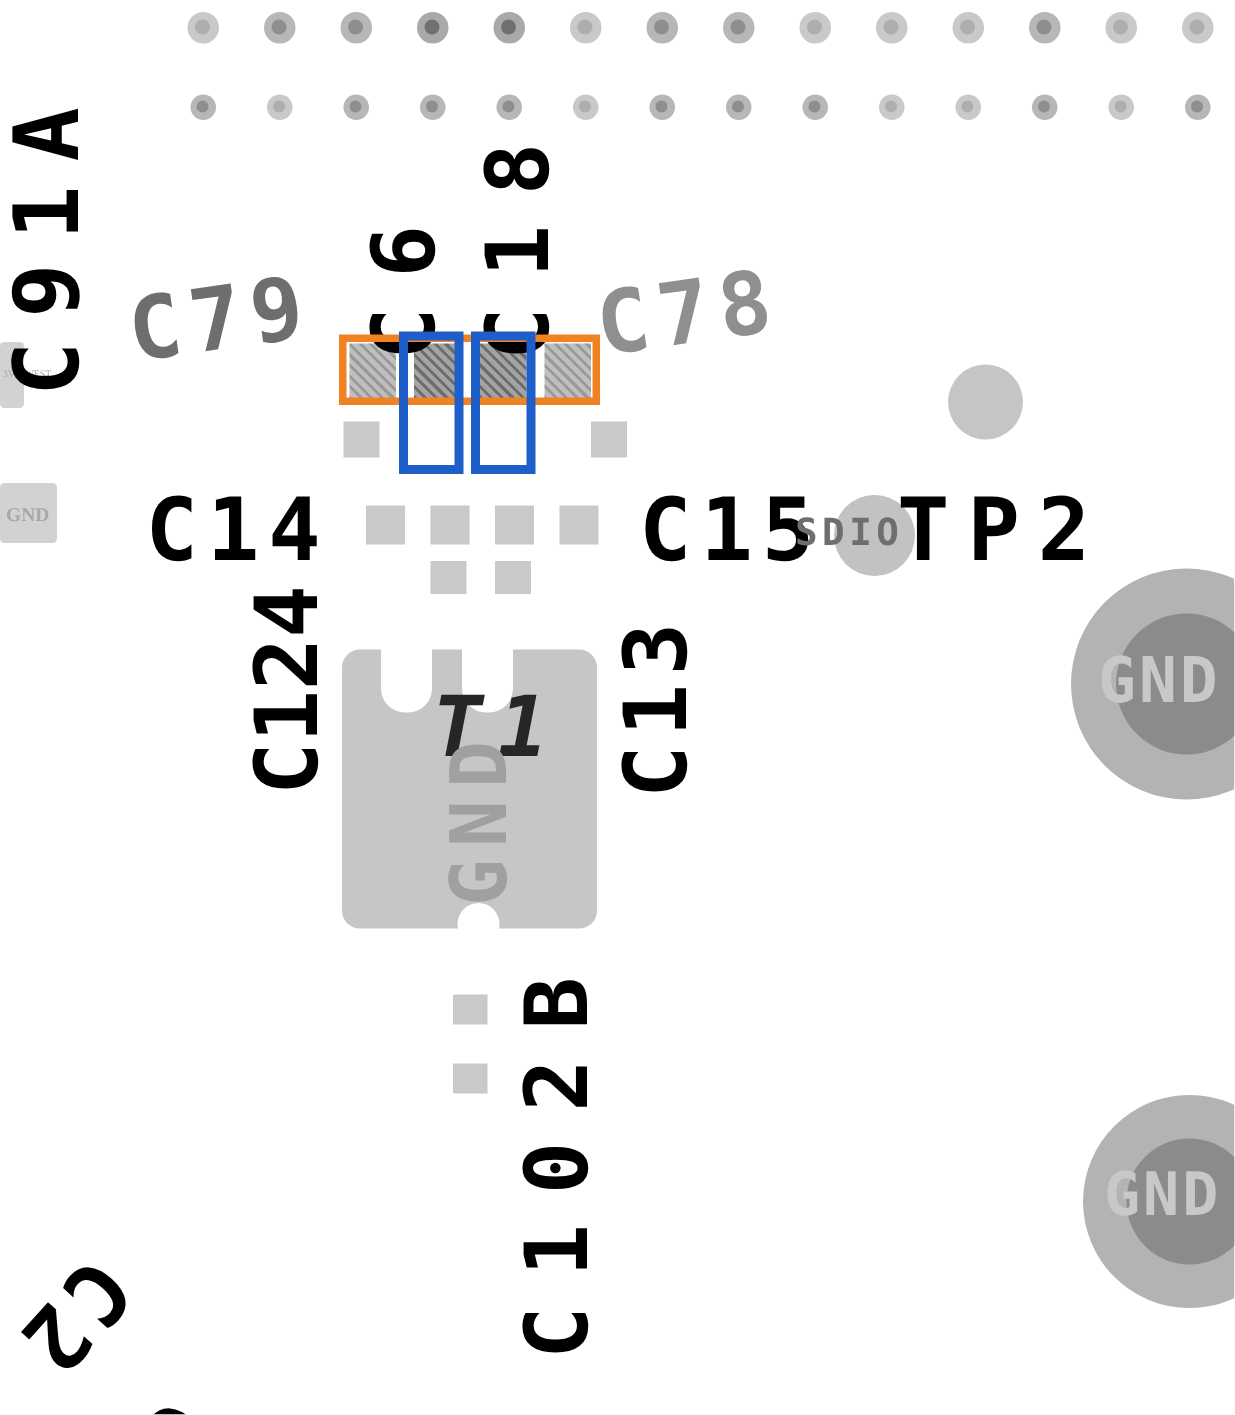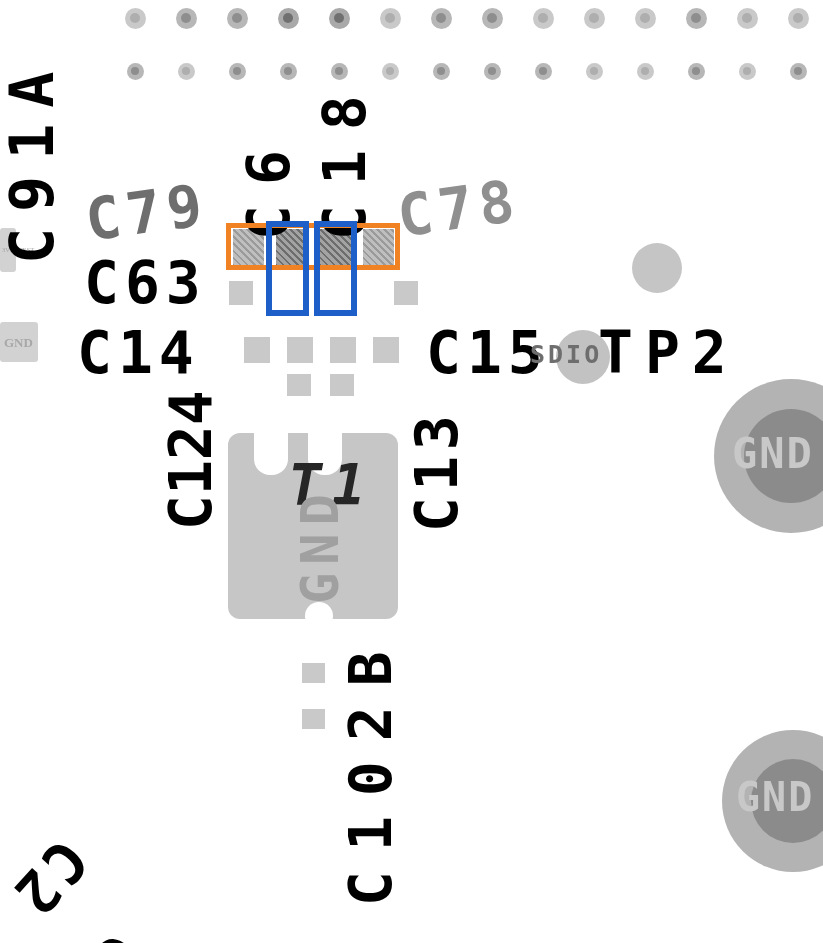--- a/index.html
+++ b/index.html
@@ -101,22 +101,21 @@
   <div class="left-pad" style="left:0px; top:228px; width:16px; height:44px;"></div>
   <div class="tiny-txt" style="left:2px; top:247px;">3V3_WEST</div>
   <div class="left-pad" style="left:0px; top:322px; width:38px; height:40px;"></div>
   <div class="tiny-txt" style="left:4px; top:336px; font-size:13px; color:#a8a8a8; font-weight:bold;">GND</div>
 
   <div class="lbl vert" style="left:2px; top:264px; font-size:60px; letter-spacing:16px;">C91A</div>
   <div class="lbl tilt" style="left:86px; top:192px; color:#5f5f5f; opacity:.9;">C79</div>
   <div class="lbl vert ls20" style="left:240px; top:240px;">C6</div>
   <div class="lbl vert ls20" style="left:316px; top:240px;">C18</div>
   <div class="lbl tilt" style="left:398px; top:188px; color:#8a8a8a; opacity:.95;">C78</div>
-  <div class="lbl" style="left:84px; top:254px;">C63</div>
-  <div class="lbl" style="left:77px; top:324px;">C14</div>
+  <div class="lbl" style="left:97px; top:324px;">C14</div>
   <div class="lbl" style="left:426px; top:324px;">C15</div>
   <div class="lbl ls12" style="left:598px; top:324px;">TP2</div>
   <div class="lbl" style="left:530px; top:342px; font-size:25px; letter-spacing:3px; color:#6e6e6e; z-index:3;">SDIO</div>
   <div class="lbl vert ls0" style="left:162px; top:530px;">C124</div>
   <div class="lbl vert" style="left:408px; top:532px;">C13</div>
   <div class="lbl vert ls20" style="left:342px; top:906px;">C102B</div>
   <div class="lbl" style="left:98px; top:868px; transform:rotate(132deg); transform-origin:0 0;">C2</div>
   <div class="lbl" style="left:152px; top:962px; transform:rotate(132deg); transform-origin:0 0;">C</div>
 
   <div class="t1-body"></div>

